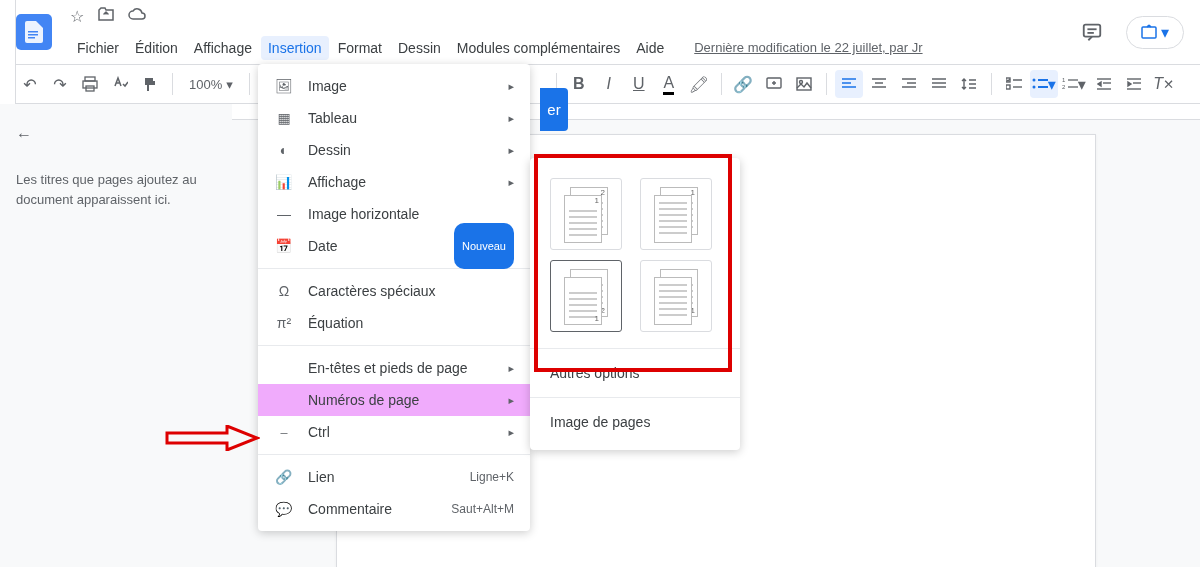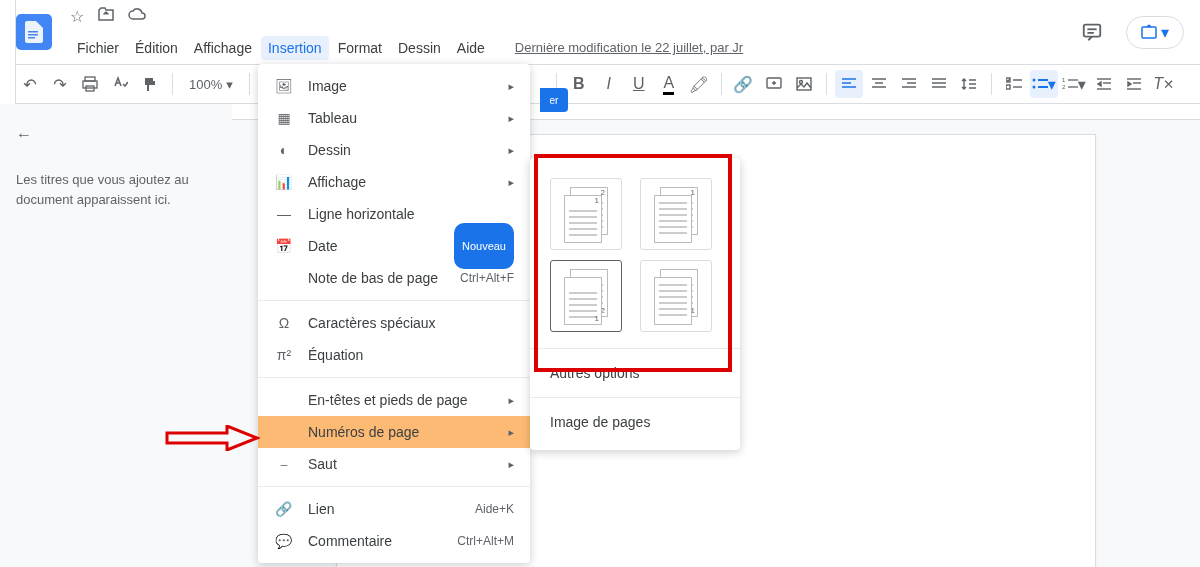--- a/index.html
+++ b/index.html
@@ -26,21 +26,21 @@
 .sidebar{width:232px;background:#f8f9fa;padding:20px 16px;position:relative}
 .back-arrow{color:#5f6368;margin-bottom:28px}
 .outline-text{font-size:13px;color:#5f6368;line-height:1.5}
 .doc-area{flex:1;background:#f8f9fa;position:relative;overflow:hidden}
 .ruler{height:16px;background:#fff;border-bottom:1px solid #dadce0;position:relative;font-size:9px;color:#888;display:flex;align-items:center;padding-left:100px}
 .page{width:760px;min-height:900px;background:#fff;margin:14px auto 0;border:1px solid #dadce0;box-shadow:0 1px 3px rgba(0,0,0,.05)}
 .vert-ruler{width:16px;background:#fff;border-right:1px solid #dadce0;position:absolute;left:0;top:0;bottom:0;font-size:9px;color:#888}
 .dropdown{position:absolute;background:#fff;border-radius:4px;box-shadow:0 2px 10px rgba(0,0,0,.2);z-index:100;font-size:14px;color:#3c4043}
 .dropdown.main{left:258px;top:64px;width:272px;padding:6px 0}
 .dd-item{display:flex;align-items:center;height:32px;padding:0 16px;gap:14px;cursor:pointer;position:relative}
-.dd-item.hover{background:#fdba74}
+.dd-item.hover{background:#f0abfc}
 .dd-item .icon{width:20px;display:flex;justify-content:center;color:#5f6368}
 .dd-item .label{flex:1}
 .dd-item .arrow{color:#5f6368;font-size:11px}
 .dd-item .shortcut{color:#5f6368;font-size:12px}
 .dd-badge{background:#1a73e8;color:#fff;font-size:11px;padding:17px 8px;border-radius:10px}
 .dd-sep{height:1px;background:#e8eaed;margin:6px 0}
 .dropdown.sub{left:530px;top:158px;width:210px;padding:10px 0}
 .sub-grid{display:grid;grid-template-columns:1fr 1fr;gap:10px;padding:10px 20px}
 .sub-opt{width:72px;height:72px;border:1px solid #dadce0;border-radius:3px;display:flex;align-items:center;justify-content:center;background:#fff;cursor:pointer;position:relative}
 .sub-opt.sel{border-color:#5f6368;border-width:1px}
@@ -50,21 +50,21 @@
 .mini-num{position:absolute;font-size:8px;color:#666;line-height:1}
 .mini-num.tr{top:1px;right:2px}
 .mini-num.br{bottom:1px;right:2px}
 .mini-stack{position:relative;width:44px;height:54px}
 .mini-stack .mini-page{position:absolute}
 .mini-stack .back{top:0;left:6px}
 .mini-stack .front{top:8px;left:0;background:#fff}
 .sub-item{padding:10px 20px;cursor:pointer}
 .red-box{position:absolute;border:4px solid #d00;left:534px;top:154px;width:198px;height:218px;z-index:200;pointer-events:none}
 .red-arrow{position:absolute;left:165px;top:425px;z-index:200;pointer-events:none}
-.ghost{position:absolute;left:540px;top:88px;width:28px;height:24px;background:#1a73e8;color:#fff;font-size:10px;display:flex;align-items:center;justify-content:center;border-radius:0 4px 4px 0;z-index:90}
+.ghost{position:absolute;left:540px;top:88px;width:28px;height:43px;background:#1a73e8;color:#fff;font-size:15px;display:flex;align-items:center;justify-content:center;border-radius:0 4px 4px 0;z-index:90}
 </style>
 </head>
 <body>
 
 <div class="header">
   <div class="logo">
     <svg width="18" height="22" viewBox="0 0 18 22">
         <path d="M11 0H2a2 2 0 00-2 2v18a2 2 0 002 2h14a2 2 0 002-2V7l-7-7z" fill="#fff" opacity=".9"></path>
         <rect x="3" y="10" width="10" height="1.5" fill="#4285f4"></rect>
         <rect x="3" y="13" width="10" height="1.5" fill="#4285f4"></rect>
@@ -84,20 +84,21 @@
             </svg></span>
       </div>
     </div>
     <div class="menubar">
       <span>Fichier</span>
       <span>Édition</span>
       <span>Affichage</span>
       <span class="active">Insertion</span>
       <span>Format</span>
       <span>Dessin</span>
+      <span>Modules complémentaires</span>
       <span>Aide</span>
       <span class="last-mod">Dernière modification le 22 juillet, par Jr</span>
     </div>
   </div>
   <div class="header-right">
     <div class="hr-icon">
         <svg width="22" height="22" viewBox="0 0 24 24" fill="none" stroke="#5f6368" stroke-width="2">
           <rect x="3" y="4" width="18" height="13" rx="2"></rect>
           <path d="M8 21l4-4"></path>
           <line x1="7" y1="9" x2="17" y2="9"></line>
@@ -241,21 +242,21 @@
   <div class="tb-btn">
       <i>T</i>
       <sub>✕</sub>
     </div>
 </div>
 
 <div class="workspace">
   <div class="vert-ruler"></div>
   <div class="sidebar">
     <div class="back-arrow">←</div>
-    <div class="outline-text">Les titres que vous ajoutez au document apparaissent ici.</div>
+    <div class="outline-text">Les titres que pages ajoutez au document apparaissent ici.</div>
   </div>
   <div class="doc-area">
     <div class="ruler"></div>
     <div class="page"></div>
   </div>
 </div>
 
 <div class="ghost">er</div>
 
 <div class="dropdown main">
@@ -274,32 +275,27 @@
       <span class="label">Dessin</span>
       <span class="arrow">▸</span>
     </div>
   <div class="dd-item">
       <span class="icon">📊</span>
       <span class="label">Affichage</span>
       <span class="arrow">▸</span>
     </div>
   <div class="dd-item">
       <span class="icon">―</span>
-      <span class="label">Ligne horizontale</span>
+      <span class="label">Image horizontale</span>
     </div>
   <div class="dd-item">
       <span class="icon">📅</span>
       <span class="label">Date</span>
       <span class="dd-badge">Nouveau</span>
     </div>
-  <div class="dd-item">
-      <span class="icon"></span>
-      <span class="label">Note de bas de page</span>
-      <span class="shortcut">Ctrl+Alt+F</span>
-    </div>
   <div class="dd-sep"></div>
   <div class="dd-item">
       <span class="icon">Ω</span>
       <span class="label">Caractères spéciaux</span>
     </div>
   <div class="dd-item">
       <span class="icon">π²</span>
       <span class="label">Équation</span>
     </div>
   <div class="dd-sep"></div>
@@ -308,33 +304,33 @@
       <span class="label">En-têtes et pieds de page</span>
       <span class="arrow">▸</span>
     </div>
   <div class="dd-item hover">
       <span class="icon"></span>
       <span class="label">Numéros de page</span>
       <span class="arrow">▸</span>
     </div>
   <div class="dd-item">
       <span class="icon">⎯</span>
-      <span class="label">Saut</span>
+      <span class="label">Ctrl</span>
       <span class="arrow">▸</span>
     </div>
   <div class="dd-sep"></div>
   <div class="dd-item">
       <span class="icon">🔗</span>
       <span class="label">Lien</span>
-      <span class="shortcut">Aide+K</span>
+      <span class="shortcut">Ligne+K</span>
     </div>
   <div class="dd-item">
       <span class="icon">💬</span>
       <span class="label">Commentaire</span>
-      <span class="shortcut">Ctrl+Alt+M</span>
+      <span class="shortcut">Saut+Alt+M</span>
     </div>
 </div>
 
 <div class="dropdown sub">
   <div class="sub-grid">
     <div class="sub-opt">
         <div class="mini-stack">
           <div class="mini-page back">
             <span class="mini-num tr">2</span>
           </div>

